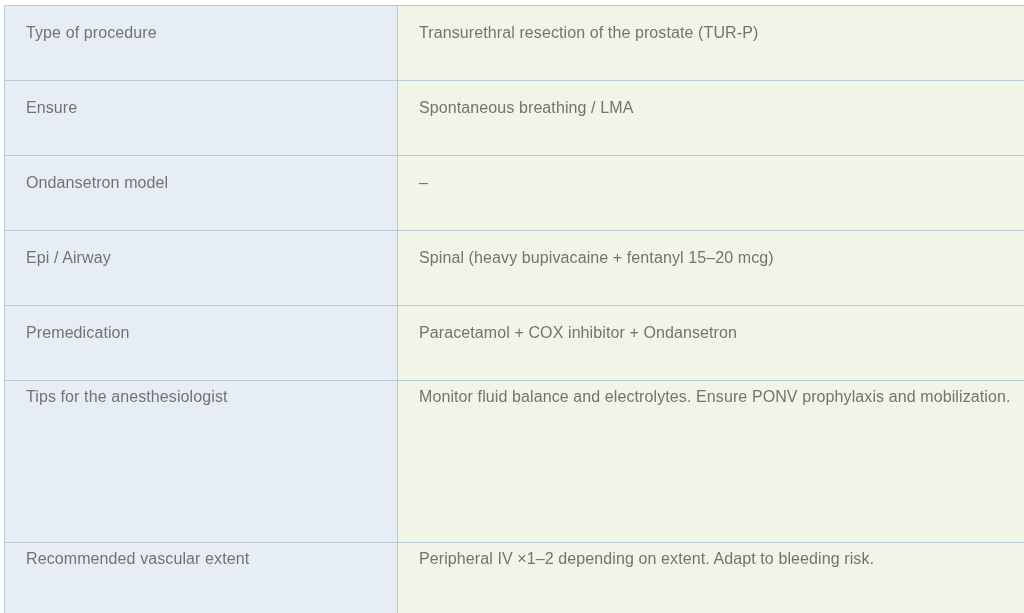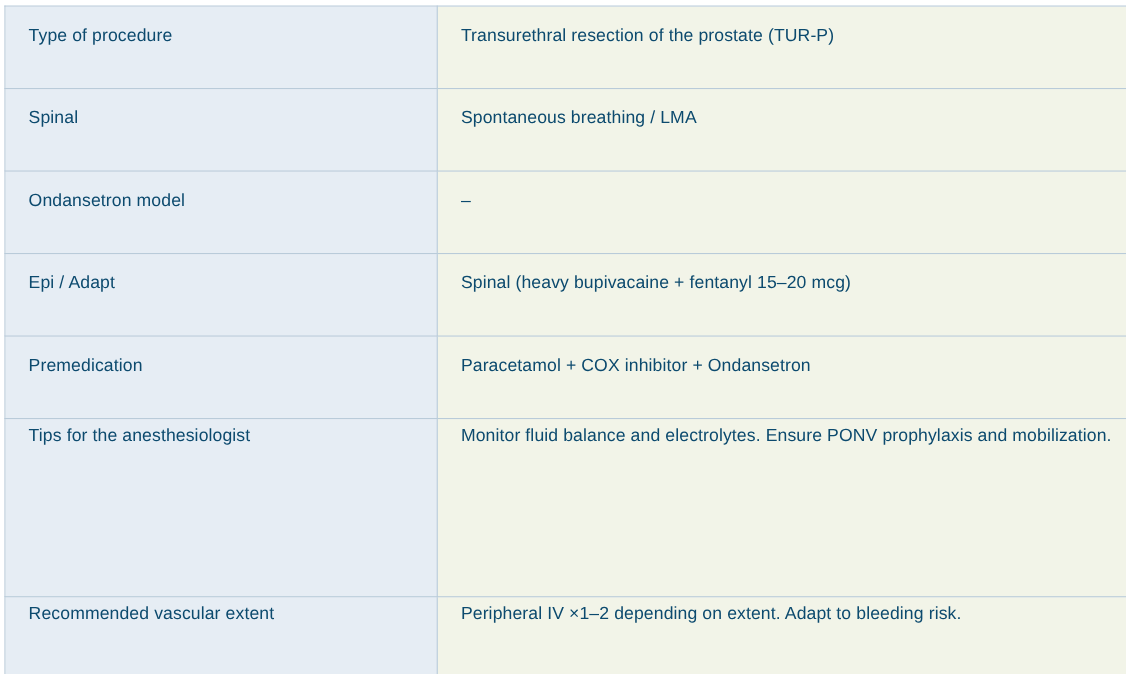--- a/index.html
+++ b/index.html
@@ -34,21 +34,21 @@
   }
 
   .info-table tr { }
 
   .info-table td {
     border: 1px solid #b9cbd9;
     padding: 0;
     vertical-align: top;
     font-size: 16px;
     line-height: 22px;
-    color: #0c4a6e;
+    color: #737373;
     letter-spacing: 0.1px;
   }
 
   td.label-cell {
     width: 371px;
     background: #e6edf4;
     padding: 16px 0 0 21px;
   }
 
   td.value-cell {
@@ -85,39 +85,39 @@
         <td class="label-cell">
           <span class="cell-text">Type of procedure</span>
         </td>
         <td class="value-cell">
           <span class="cell-text">Transurethral resection of the prostate (TUR-P)</span>
         </td>
       </tr>
 
       <tr class="r-standard">
         <td class="label-cell">
-          <span class="cell-text">Spinal</span>
+          <span class="cell-text">Ensure</span>
         </td>
         <td class="value-cell">
           <span class="cell-text">Spontaneous breathing / LMA</span>
         </td>
       </tr>
 
       <tr class="r-standard">
         <td class="label-cell">
           <span class="cell-text">Ondansetron model</span>
         </td>
         <td class="value-cell">
           <span class="cell-text">–</span>
         </td>
       </tr>
 
       <tr class="r-standard">
         <td class="label-cell">
-          <span class="cell-text">Epi / Adapt</span>
+          <span class="cell-text">Epi / Airway</span>
         </td>
         <td class="value-cell">
           <span class="cell-text">Spinal (heavy bupivacaine + fentanyl 15–20 mcg)</span>
         </td>
       </tr>
 
       <tr class="r-standard">
         <td class="label-cell">
           <span class="cell-text">Premedication</span>
         </td>

